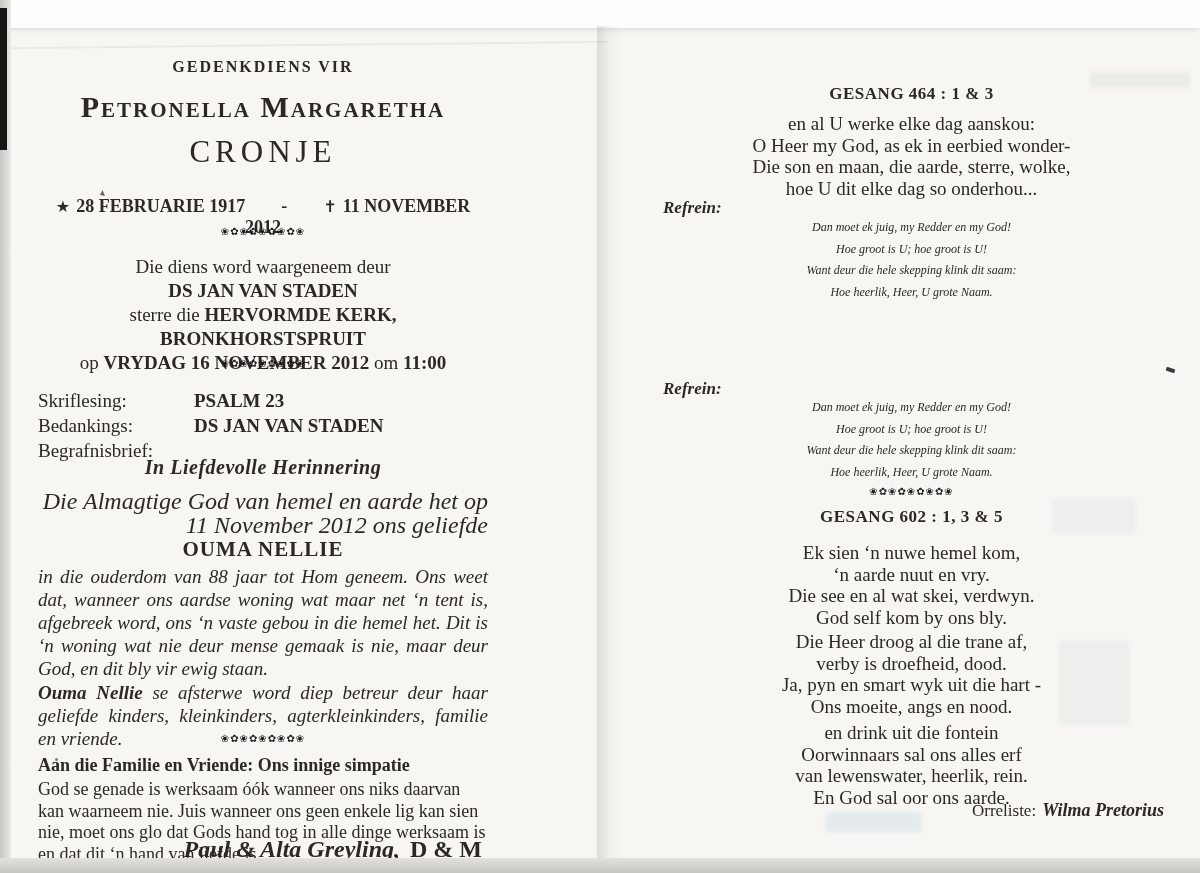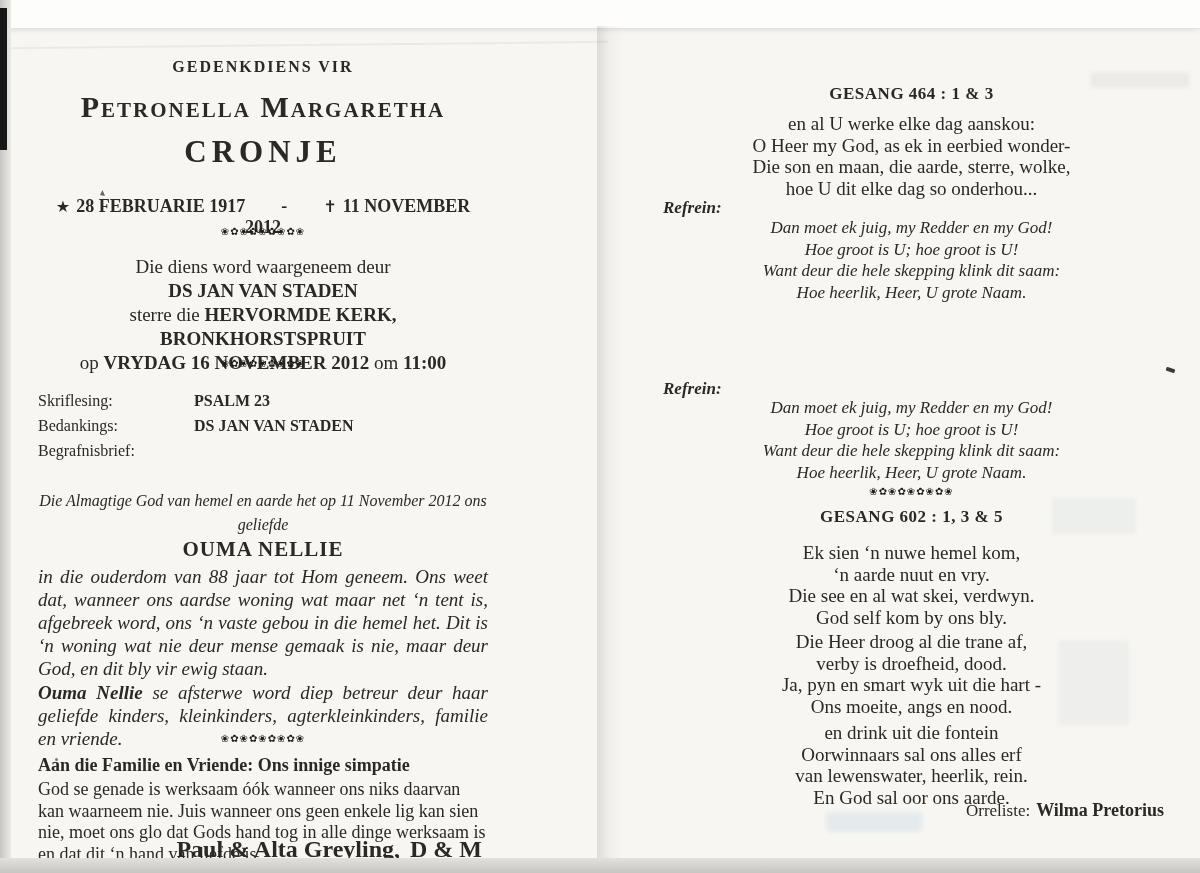--- a/index.html
+++ b/index.html
@@ -31,43 +31,43 @@
   
   .page{position:absolute;top:0;height:873px;}
   .pl{left:12px;width:502px;}
   .pr{left:623px;width:577px;}
   .blk{position:absolute;left:26px;right:26px;}
   .c{text-align:center;}
   .b{font-weight:bold;}
   
   .eyebrow{font-weight:bold;font-size:16px;letter-spacing:2px;}
   .name1{font-weight:bold;font-size:30px;font-variant:small-caps;letter-spacing:2px;}
-  .name2{font-weight:bold;font-size:31px;letter-spacing:5px;}
+  .name2{font-weight:normal;font-size:31px;letter-spacing:5px;}
   .dates{font-weight:bold;font-size:18px;}
   .dates .sep{margin:0 36px;}
   .sym{font-family:"DejaVu Sans",sans-serif;font-size:16px;margin-right:6px;}
   .orn{font-family:"DejaVu Sans",sans-serif;font-size:10px;letter-spacing:1px;color:#1d1b19;}
   .svc{font-size:19px;line-height:24px;}
-  .prog{font-size:16px;line-height:25px;text-align:left;}
+  .prog{font-size:19px;line-height:25px;text-align:left;}
   .prow{display:flex;}
   .plabel{width:156px;flex:none;}
   .motto{font-size:20px;font-weight:bold;font-style:italic;letter-spacing:.5px;}
-  .obit-intro{font-size:16px;line-height:24px;font-style:italic;text-align:center;}
+  .obit-intro{font-size:24px;line-height:24px;font-style:italic;text-align:right;}
   .ouma{font-size:21px;font-weight:bold;letter-spacing:1px;}
   .obody{font-size:19px;line-height:23px;font-style:italic;text-align:justify;}
   .mourn{font-size:19px;line-height:23px;font-style:italic;text-align:justify;}
   .chead{font-size:18px;font-weight:bold;text-align:left;}
   .cbody{font-size:18px;line-height:21.5px;text-align:left;}
   .sig{font-size:24px;text-align:right;padding-right:6px;}
-  .script{font-weight:bold;}
+  .script{font-style:italic;font-weight:bold;}
   .sig .b{margin-left:10px;}
   
   .hymn-title{font-size:17px;font-weight:bold;letter-spacing:.5px;}
   .verse{font-size:19px;line-height:21.5px;}
-  .refrain{font-size:17px;line-height:21.5px;font-style:italic;}
+  .refrain{font-size:12px;line-height:21.5px;font-style:italic;}
   .reflabel{font-size:17px;font-style:italic;font-weight:bold;text-align:left;padding-left:14px;}
   .organist{font-size:17px;text-align:right;padding-right:10px;}
   .organist .script{margin-left:6px;font-size:18px;}
 </style>
 </head>
 <body>
 
 <div class="scan">
 
   <div class="top-band"></div>
@@ -109,20 +109,21 @@
       <div class="prow">
         <span class="plabel">Bedankings:</span>
         <span class="b">DS JAN VAN STADEN</span>
       </div>
       <div class="prow">
         <span class="plabel">Begrafnisbrief:</span>
         <span class="b"></span>
       </div>
     </div>
 
+    <div class="blk c motto" style="top:456px">In Liefdevolle Herinnering</div>
 
     <div class="blk obit-intro" style="top:489px">Die Almagtige God van hemel en aarde het op 11 November 2012 ons geliefde</div>
 
     <div class="blk c ouma" style="top:537px">OUMA NELLIE</div>
 
     <div class="blk obody" style="top:565px">in die ouderdom van 88 jaar tot Hom geneem.  Ons weet dat, wanneer ons aardse woning wat maar net ‘n tent is, afgebreek word, ons ‘n vaste gebou in die hemel het.  Dit is ‘n woning wat nie deur mense gemaak is nie, maar deur God, en dit bly vir ewig staan.</div>
 
     <div class="blk mourn" style="top:681px"><span class="b">Ouma Nellie</span><span> se afsterwe word diep betreur deur haar geliefde kinders, kleinkinders, agterkleinkinders, familie en vriende.</span></div>
 
     <div class="blk c orn" style="top:733px">❀✿❀✿❀✿❀✿❀</div>

